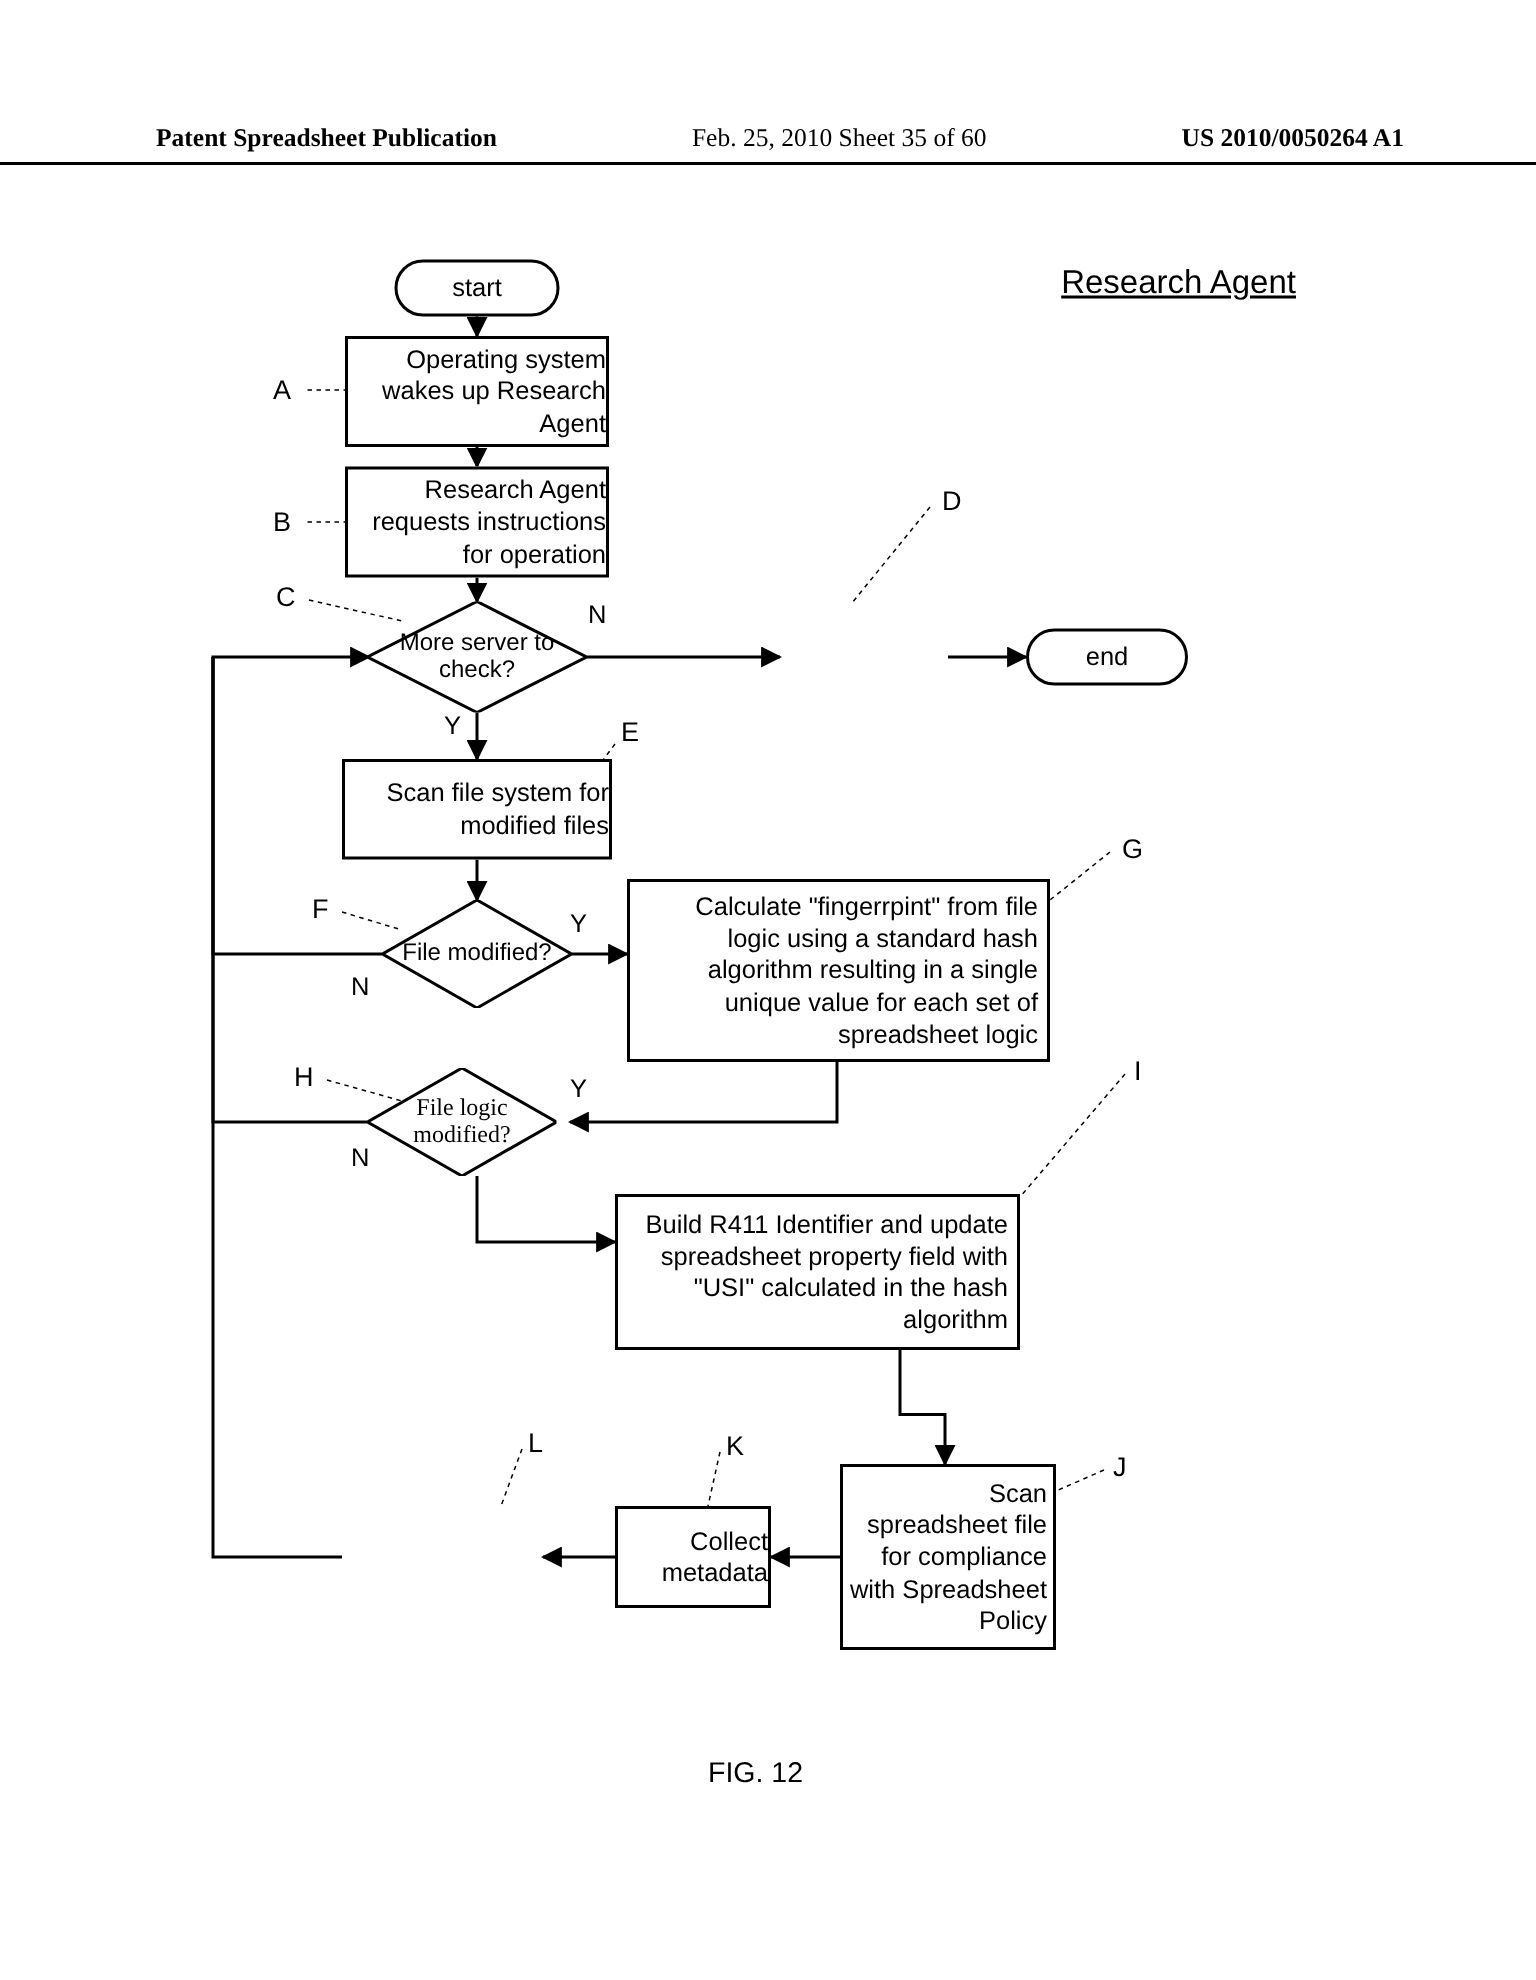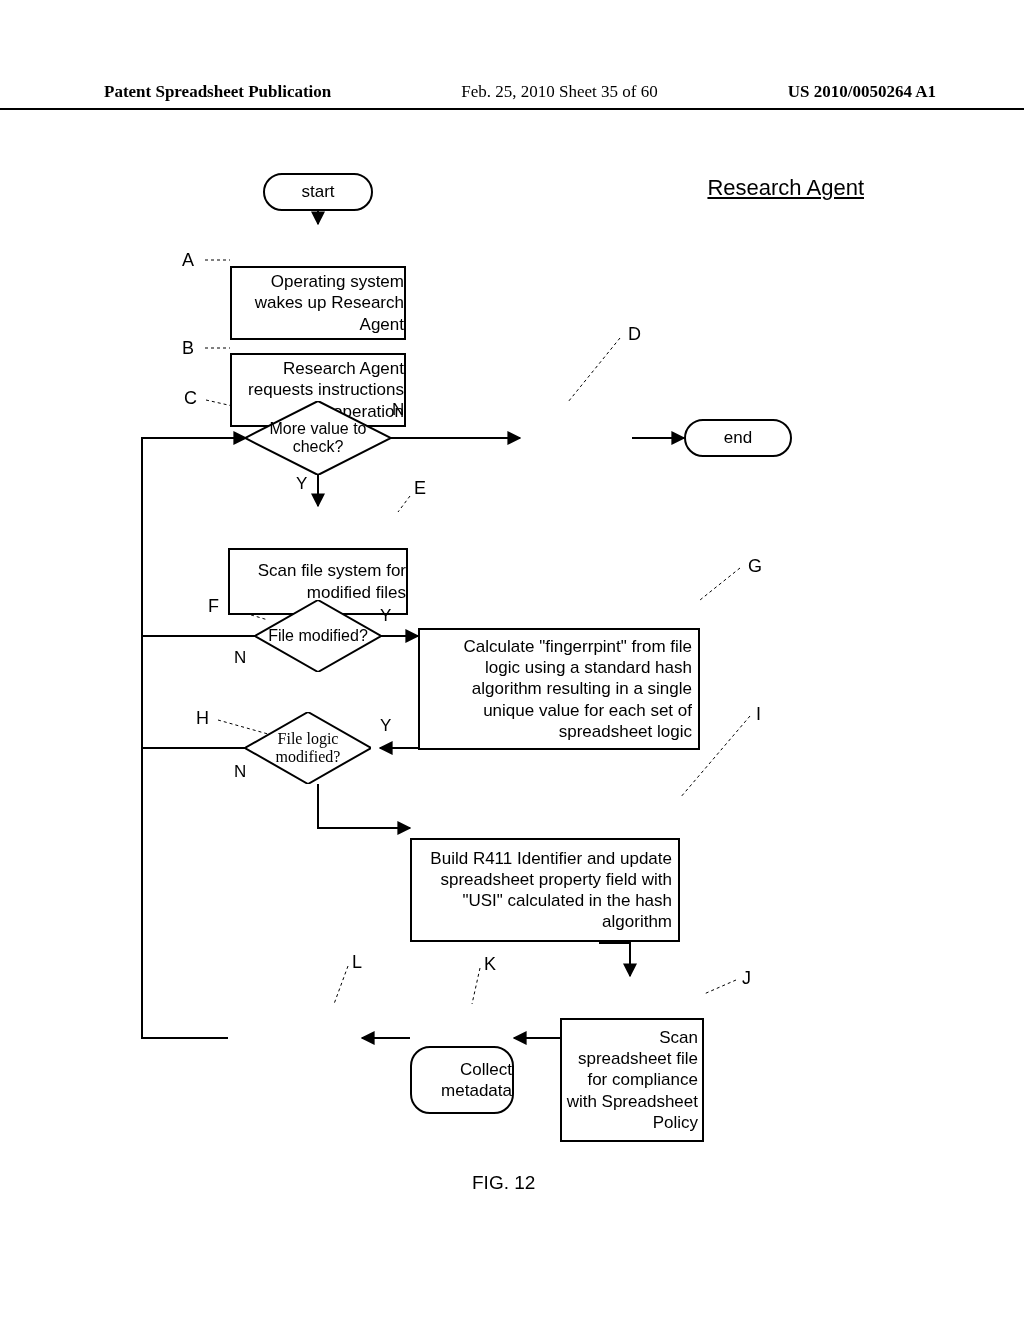--- a/index.html
+++ b/index.html
@@ -54,21 +54,20 @@
     line-height: 1.25;
     background: #fff;
   }
   .terminator {
     border: 2px solid #000;
     border-radius: 26px;
     height: 38px;
   }
   .process {
     border: 2px solid #000;
-    margin-top: 42px;
   }
   .decision {
     position: absolute;
     font-family: Arial, sans-serif;
     font-size: 16px;
     text-align: center;
     line-height: 1.15;
   }
   .decision svg { position: absolute; top:0; left:0; }
   .decision .dtext { position: absolute; top:0; left:0; right:0; bottom:0; display:flex; align-items:center; justify-content:center; padding: 0 8px; }
@@ -175,21 +174,21 @@
 
   <div class="node process" style="left:130px; top:143px; width:176px; height:74px;">
     <span>Research Agent requests instructions for operation</span>
   </div>
 
   <div class="decision" style="left:145px; top:233px; width:146px; height:74px;">
     <svg width="146" height="74" viewBox="0 0 146 74">
         <polygon points="73,0 146,37 73,74 0,37" fill="#fff" stroke="#000" stroke-width="2"></polygon>
       </svg>
     <div class="dtext">
-        <span>More value to check?</span>
+        <span>More server to check?</span>
       </div>
   </div>
 
 
   <div class="node terminator" style="left:584px; top:251px; width:108px;">
     <span>end</span>
   </div>
 
   <div class="node process" style="left:128px; top:338px; width:180px; height:67px;">
     <span>Scan file system for modified files</span>
@@ -218,21 +217,21 @@
   </div>
 
   <div class="node process" style="left:310px; top:628px; width:270px; height:104px; padding:6px;">
     <span>Build R411 Identifier and update spreadsheet property field with "USI" calculated in the hash algorithm</span>
   </div>
 
   <div class="node process" style="left:460px; top:808px; width:144px; height:124px; padding:4px;">
     <span>Scan spreadsheet file for compliance with Spreadsheet Policy</span>
   </div>
 
-  <div class="node process" style="left:310px; top:836px; width:104px; height:68px;border-radius:20px;">
+  <div class="node process" style="left:310px; top:836px; width:104px; height:68px;">
     <span>Collect metadata</span>
   </div>
 
 
   <div class="label" style="left:82px; top:82px;">A</div>
   <div class="label" style="left:82px; top:170px;">B</div>
   <div class="label" style="left:84px; top:220px;">C</div>
   <div class="label" style="left:528px; top:156px;">D</div>
   <div class="label" style="left:314px; top:310px;">E</div>
   <div class="label" style="left:108px; top:428px;">F</div>

